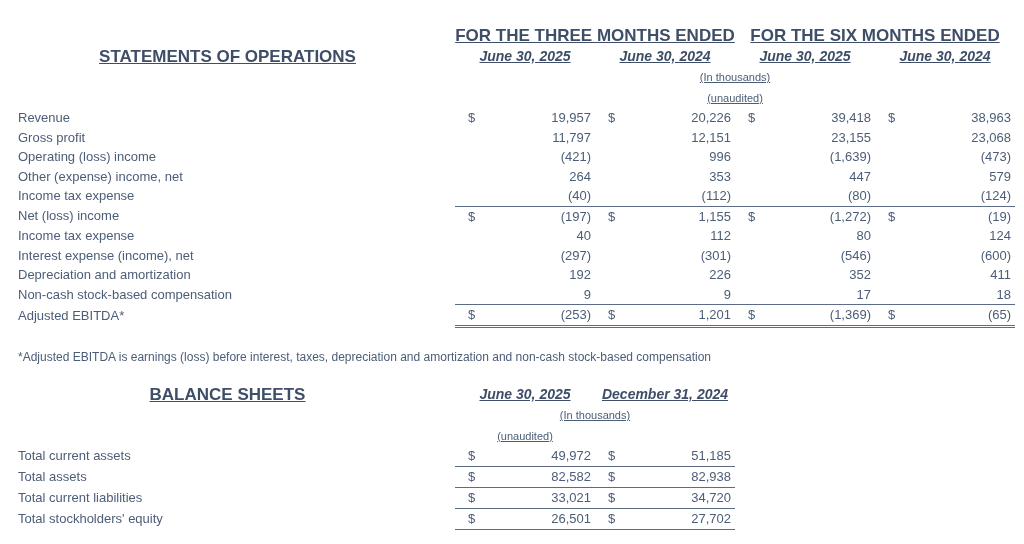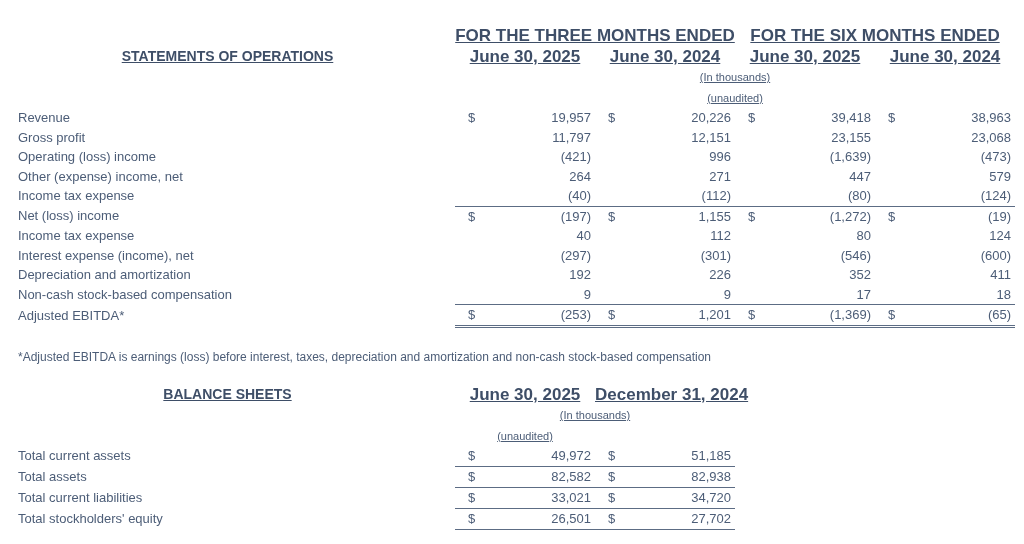--- a/index.html
+++ b/index.html
@@ -20,23 +20,23 @@
   .ops{margin-top:26px;width:1015px;}
   .bal{margin-top:20px;width:735px;}
   col.c-label{width:455px;}
   col.c-usd{width:28px;}
   col.c-val{width:112px;}
   .lbl{padding-left:18px;text-align:left;}
   .usd{padding-left:13px;text-align:left;}
   .val{padding-right:4px;text-align:right;}
   th.period,th.date{text-align:center;color:var(--head);}
   th.period span{font-size:17px;font-weight:bold;text-decoration:underline;}
-  th.date span{font-size:17px;font-weight:bold;text-decoration:underline;}
+  th.date span{font-size:14px;font-weight:bold;text-decoration:underline;font-style:italic;}
   .sec-title{text-align:center;color:var(--head);}
-  .sec-title span{font-size:14px;font-weight:bold;text-decoration:underline;}
+  .sec-title span{font-size:17px;font-weight:bold;text-decoration:underline;}
   .note{text-align:center;}
   .note span{font-size:11px;text-decoration:underline;}
   tr.rule-below td.num{border-bottom:1px solid var(--rule);}
   tr.double-below td.num{border-bottom:3px double var(--rule);}
   .bal tr.brow td{height:20px;line-height:20px;}
   .bal tr.brow td.num{border-bottom:1px solid var(--rule);}
   .footnote{margin-top:22px;padding-left:18px;font-size:12px;line-height:15px;}
 </style>
 </head>
 <body>
@@ -108,21 +108,21 @@
       <td class="usd num"></td>
       <td class="val num">(1,639)</td>
       <td class="usd num"></td>
       <td class="val num">(473)</td>
     </tr>
     <tr>
       <td class="lbl">Other (expense) income, net</td>
       <td class="usd num"></td>
       <td class="val num">264</td>
       <td class="usd num"></td>
-      <td class="val num">271</td>
+      <td class="val num">353</td>
       <td class="usd num"></td>
       <td class="val num">447</td>
       <td class="usd num"></td>
       <td class="val num">579</td>
     </tr>
     <tr class="rule-below">
       <td class="lbl">Income tax expense</td>
       <td class="usd num"></td>
       <td class="val num">(40)</td>
       <td class="usd num"></td>

